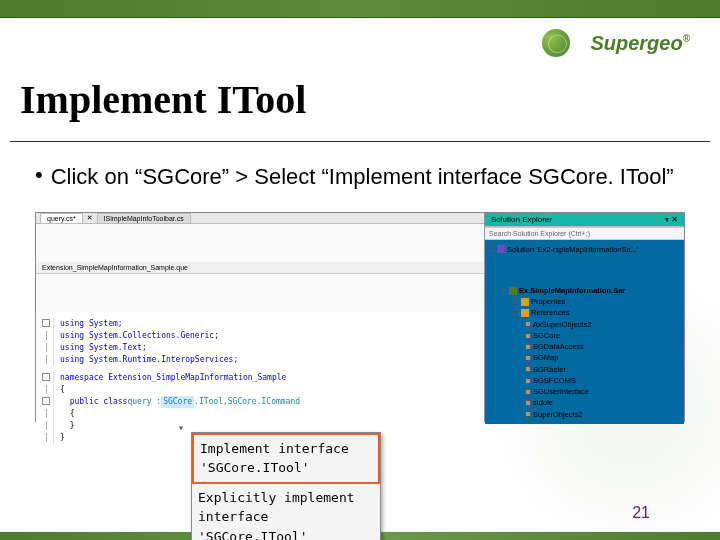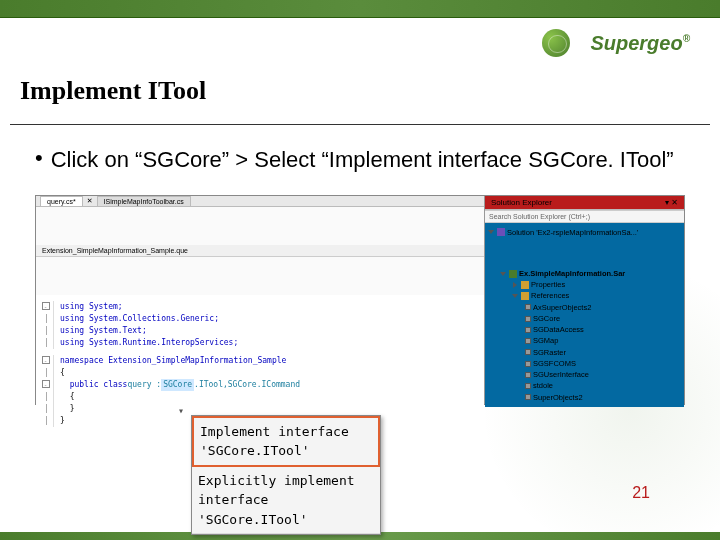--- a/index.html
+++ b/index.html
@@ -7,21 +7,21 @@
   
   .top-bar { height: 18px; background: linear-gradient(to right, #4a7c2c 0%, #5a8c3c 50%, #4a7c2c 100%); border-bottom: 1px solid #2a5c0c; }
   
   .logo-row { height: 50px; display: flex; justify-content: flex-end; align-items: center; padding-right: 30px; }
   .logo { display: flex; align-items: center; gap: 20px; }
   .logo-globe { width: 28px; height: 28px; background: radial-gradient(circle at 30% 30%, #8bc34a, #4a7c2c); border-radius: 50%; position: relative; }
   .logo-globe::after { content: ''; position: absolute; width: 60%; height: 60%; top: 20%; left: 20%; border: 1px solid rgba(255,255,255,0.4); border-radius: 50%; }
   .logo-text { color: #4a7c2c; font-weight: bold; font-size: 20px; font-style: italic; }
   .logo-r { font-size: 10px; vertical-align: super; }
   
-  .title { font-size: 26px; font-weight: bold; font-family: 'Times New Roman', serif; padding: 8px 20px 18px 20px; }
+  .title { font-size: 40px; font-weight: bold; font-family: 'Times New Roman', serif; padding: 8px 20px 18px 20px; }
   .divider { height: 1px; background: #333; margin: 0 10px 20px 10px; }
   
   .bullet { padding: 0 35px 20px 35px; font-size: 22px; font-family: Arial, sans-serif; display: flex; }
   .bullet-marker { margin-right: 8px; }
   .bullet-text { line-height: 1.35; }
   
   .screenshot { margin: 0 35px; border: 1px solid #888; background: #fafafa; height: 210px; display: flex; font-size: 8px; position: relative; }
   
   .ss-left { flex: 1.6; display: flex; flex-direction: column; gap: 38px; }
   .ss-tabs { height: 16px; background: #e8e8e8; border-bottom: 1px solid #bbb; display: flex; align-items: center; padding-left: 4px; gap: 4px; font-size: 7px; }
@@ -35,37 +35,37 @@
   .kw { color: #0000c0; }
   .cls { color: #2080a0; }
   .hl { background: #cfe8ff; padding: 0 2px; }
   
   .ctx-menu { position: absolute; left: 155px; top: 120px; width: 190px; background: #f4f4f4; border: 1px solid #888; box-shadow: 2px 2px 4px rgba(0,0,0,0.3); font-size: 13px; z-index: 10; }
   .ctx-arrow { position: absolute; left: 142px; top: 108px; font-size: 10px; color: #555; z-index: 11; }
   .ctx-item { padding: 4px 6px; border-bottom: 1px solid #ddd; }
   .ctx-item.hi { border: 2px solid #e06030; }
   
   .ss-right { width: 200px; border-left: 1px solid #999; background: #f5f5f5; display: flex; flex-direction: column; }
-  .se-title { background: #b91c1c; padding: 2px 6px; font-size: 8px; border-bottom: 1px solid #bbb; display: flex; justify-content: space-between; }
+  .se-title { background: #14b8a6; padding: 2px 6px; font-size: 8px; border-bottom: 1px solid #bbb; display: flex; justify-content: space-between; }
   .se-toolbar { height: 14px; background: #eee; border-bottom: 1px solid #ccc; }
   .se-search { padding: 2px 4px; border-bottom: 1px solid #ccc; font-size: 7px; color: #666; }
   .se-tree { flex: 1; padding: 4px; font-size: 7.5px; line-height: 1.5; background: #0369a1; }
   .tree-item { display: flex; align-items: center; gap: 2px; }
   .tree-ico { display: inline-block; width: 8px; height: 8px; background: #888; }
   .tree-ico.sol { background: #6a4fb8; }
   .tree-ico.proj { background: #4a7c2c; font-weight: bold; }
   .tree-ico.fold { background: #d0a030; }
   .tree-ico.ref { background: #999; border: 1px solid #555; width: 6px; height: 6px; }
   .indent1 { padding-left: 12px; margin-top: 30px; }
   .indent2 { padding-left: 24px; }
   .indent3 { padding-left: 36px; }
   .tri { display: inline-block; width: 0; height: 0; border-left: 4px solid #555; border-top: 3px solid transparent; border-bottom: 3px solid transparent; margin-right: 2px; }
   .tri.open { transform: rotate(90deg); }
   
-  .page-num { position: absolute; bottom: 38px; right: 70px; font-size: 16px; color: #b91c1c; }
+  .page-num { position: absolute; bottom: 18px; right: 70px; font-size: 16px; color: #701a75; }
   
   .bg-globe { position: absolute; right: -60px; bottom: -20px; width: 300px; height: 300px; opacity: 0.08; background: radial-gradient(circle, #4a7c2c 0%, transparent 70%); border-radius: 50%; z-index: -1; }
   .bottom-bar { position: absolute; bottom: 0; left: 0; right: 0; height: 8px; background: linear-gradient(to right, #4a7c2c, #6a9c4c, #4a7c2c); }
 </style>
 </head>
 <body>
 
 <div class="top-bar"></div>
 
 <div class="logo-row">

